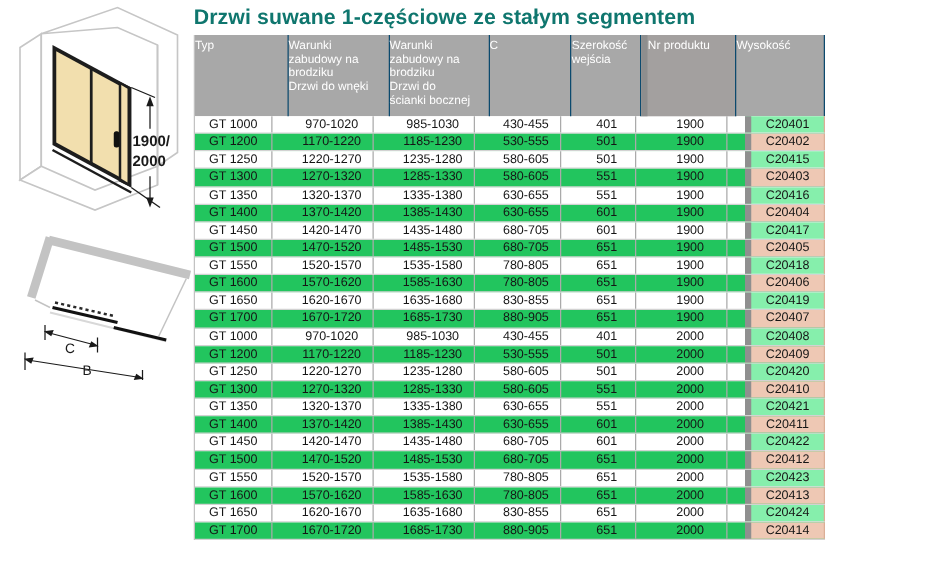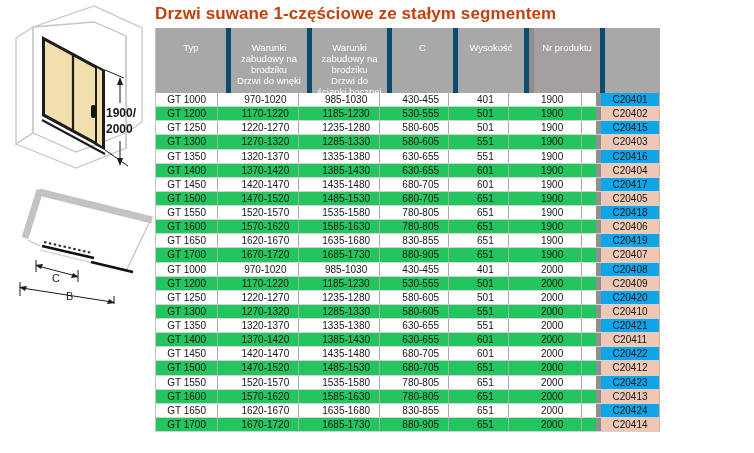--- a/index.html
+++ b/index.html
@@ -2,59 +2,59 @@
 <html><head>
 <meta charset="utf-8">
 <style>
   * { margin: 0; padding: 0; box-sizing: border-box; }
   html, body { width: 754px; height: 453px; background: #ffffff; overflow: hidden; }
   body { font-family: "Liberation Sans", "DejaVu Sans", sans-serif; position: relative; color: #1a1a1a; }
 
   
   .page-title {
     position: absolute; left: 155px; top: 4px;
-    font-size: 17px; font-weight: bold; color: #c2410c; letter-spacing: 0.1px;
+    font-size: 17px; font-weight: bold; color: #0f766e; letter-spacing: 0.1px;
     white-space: nowrap;
   }
 
   
   .diagram { position: absolute; }
   #front-view { left: 6px; top: 2px; font-weight: bold; }
   #plan-view  { left: 6px; top: 156px; }
   svg text { font-family: "Liberation Sans", "DejaVu Sans", sans-serif; fill: #1a1a1a; }
 
   
   .table-wrap {
     position: absolute; left: 155px; top: 28px; width: 505px;
     border-left: 1px solid #c2c2c2;
   }
   .thead {
     display: flex; height: 65px; background: #a8a8a8;
   }
   .thcell {
-    color: #ffffff; font-size: 9.5px; line-height: 11px; text-align: center;
-    padding-top: 14px; white-space: pre-line;
-    border-right: 5px solid #0c4a6e;
+    color: #ffffff; font-size: 9.5px; line-height: 11px; 
+    padding-top: 3px; white-space: pre-line;
+    border-right: 1px solid #0c4a6e;
   }
   .trow { display: flex; height: 14.125px; border-bottom: 1px solid #d2d2d2; background: #ffffff; gap: 14px; }
   .trow.even { background: #22c55e; }
   .tcell {
     font-size: 10px; display: flex; align-items: center; justify-content: center;
     border-right: 1px solid #aaaaaa; color: #151515; overflow: hidden; white-space: nowrap;
   }
   
   .c0 { width: 75px; }
   .c1 { width: 81px; }
   .c2 { width: 80px; }
   .c3 { width: 66px; }
   .c4 { width: 56px; }
   .c5 { width: 71px; }
   .c6 { width: 76px; border-left: 5px solid #8f8f8f; }
   .thcell.c6 { background: #a3a09f; border-left: 5px solid #8e8e8e; }
-  .trow .c6 { background: #0ea5e9; border-right: 1px solid #dcae96; }
+  .trow .c6 { background: #86efac; border-right: 1px solid #dcae96; }
   .trow.even .c6 { background: #eec8b4; }
 </style>
 </head>
 <body>
 
 <div class="page-title">Drzwi suwane 1-częściowe ze stałym segmentem</div>
 
 <div class="diagram" id="front-view">
   <svg width="144" height="172" viewBox="0 0 144 172">
 
@@ -132,22 +132,24 @@
     <div class="thcell c1">Warunki
 zabudowy na
 brodziku
 Drzwi do wnęki</div>
     <div class="thcell c2">Warunki
 zabudowy na
 brodziku
 Drzwi do
 ścianki bocznej</div>
     <div class="thcell c3">C</div>
+    <div class="thcell c4">Szerokość
+wejścia</div>
+    <div class="thcell c6">Nr produktu</div>
     <div class="thcell c5">Wysokość</div>
-    <div class="thcell c6">Nr produktu</div>
   </div>
   <div id="tbody">
       <div class="trow">
         <div class="tcell c0">GT 1000</div>
         <div class="tcell c1">970-1020</div>
         <div class="tcell c2">985-1030</div>
         <div class="tcell c3">430-455</div>
         <div class="tcell c4">401</div>
         <div class="tcell c5">1900</div>
         <div class="tcell c6">C20401</div>

